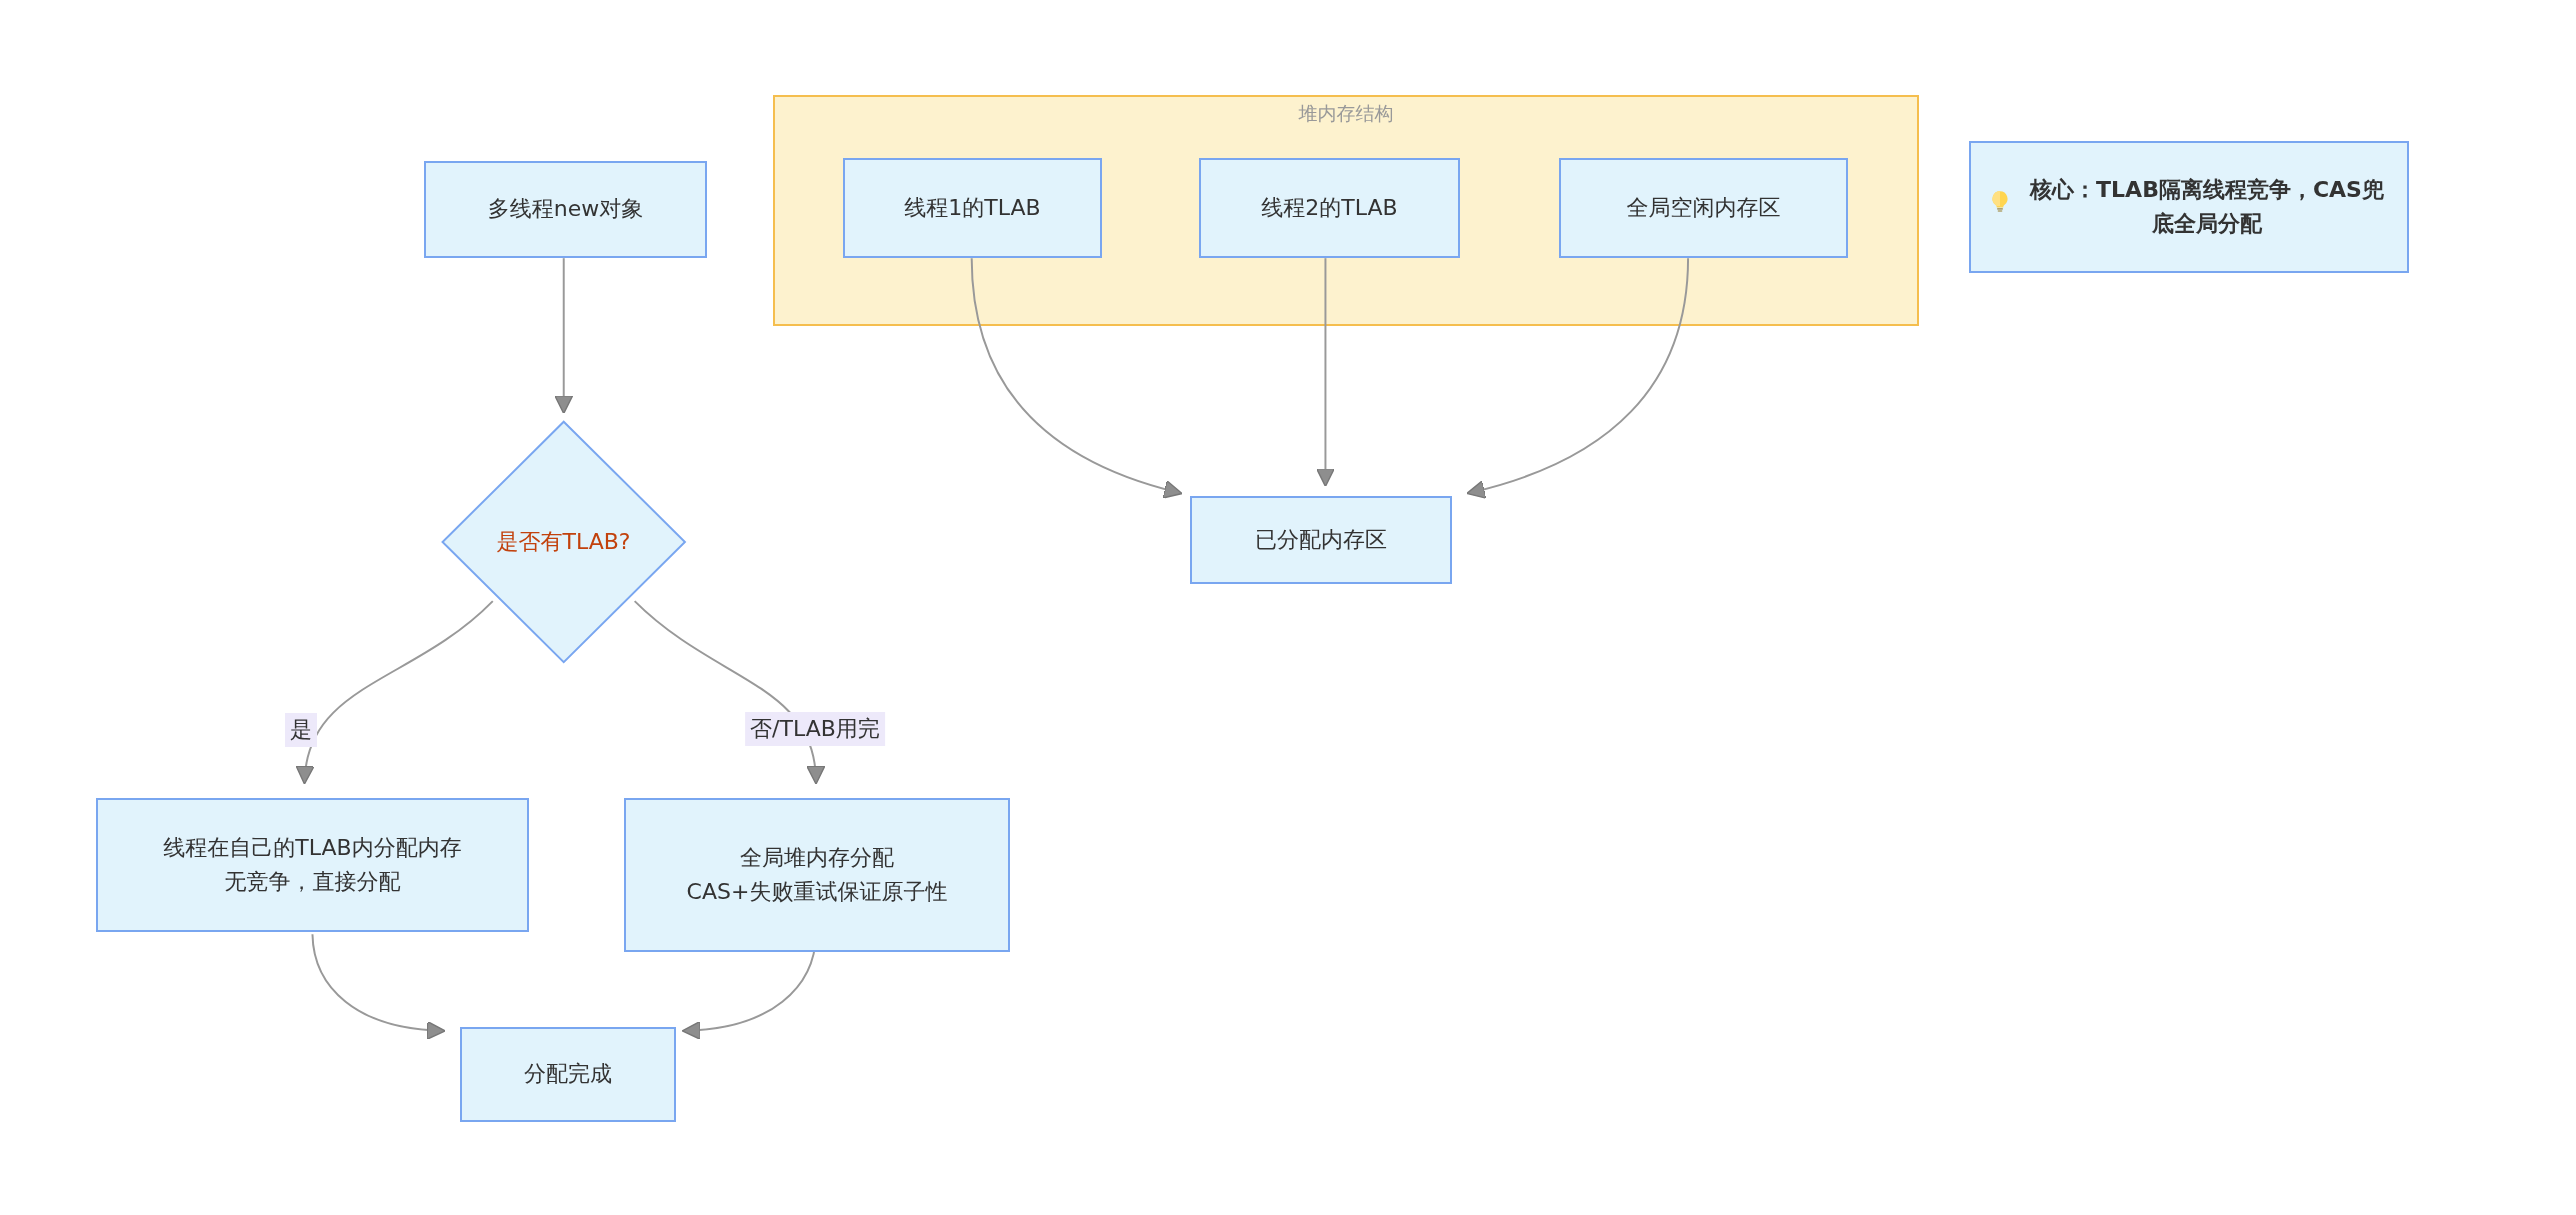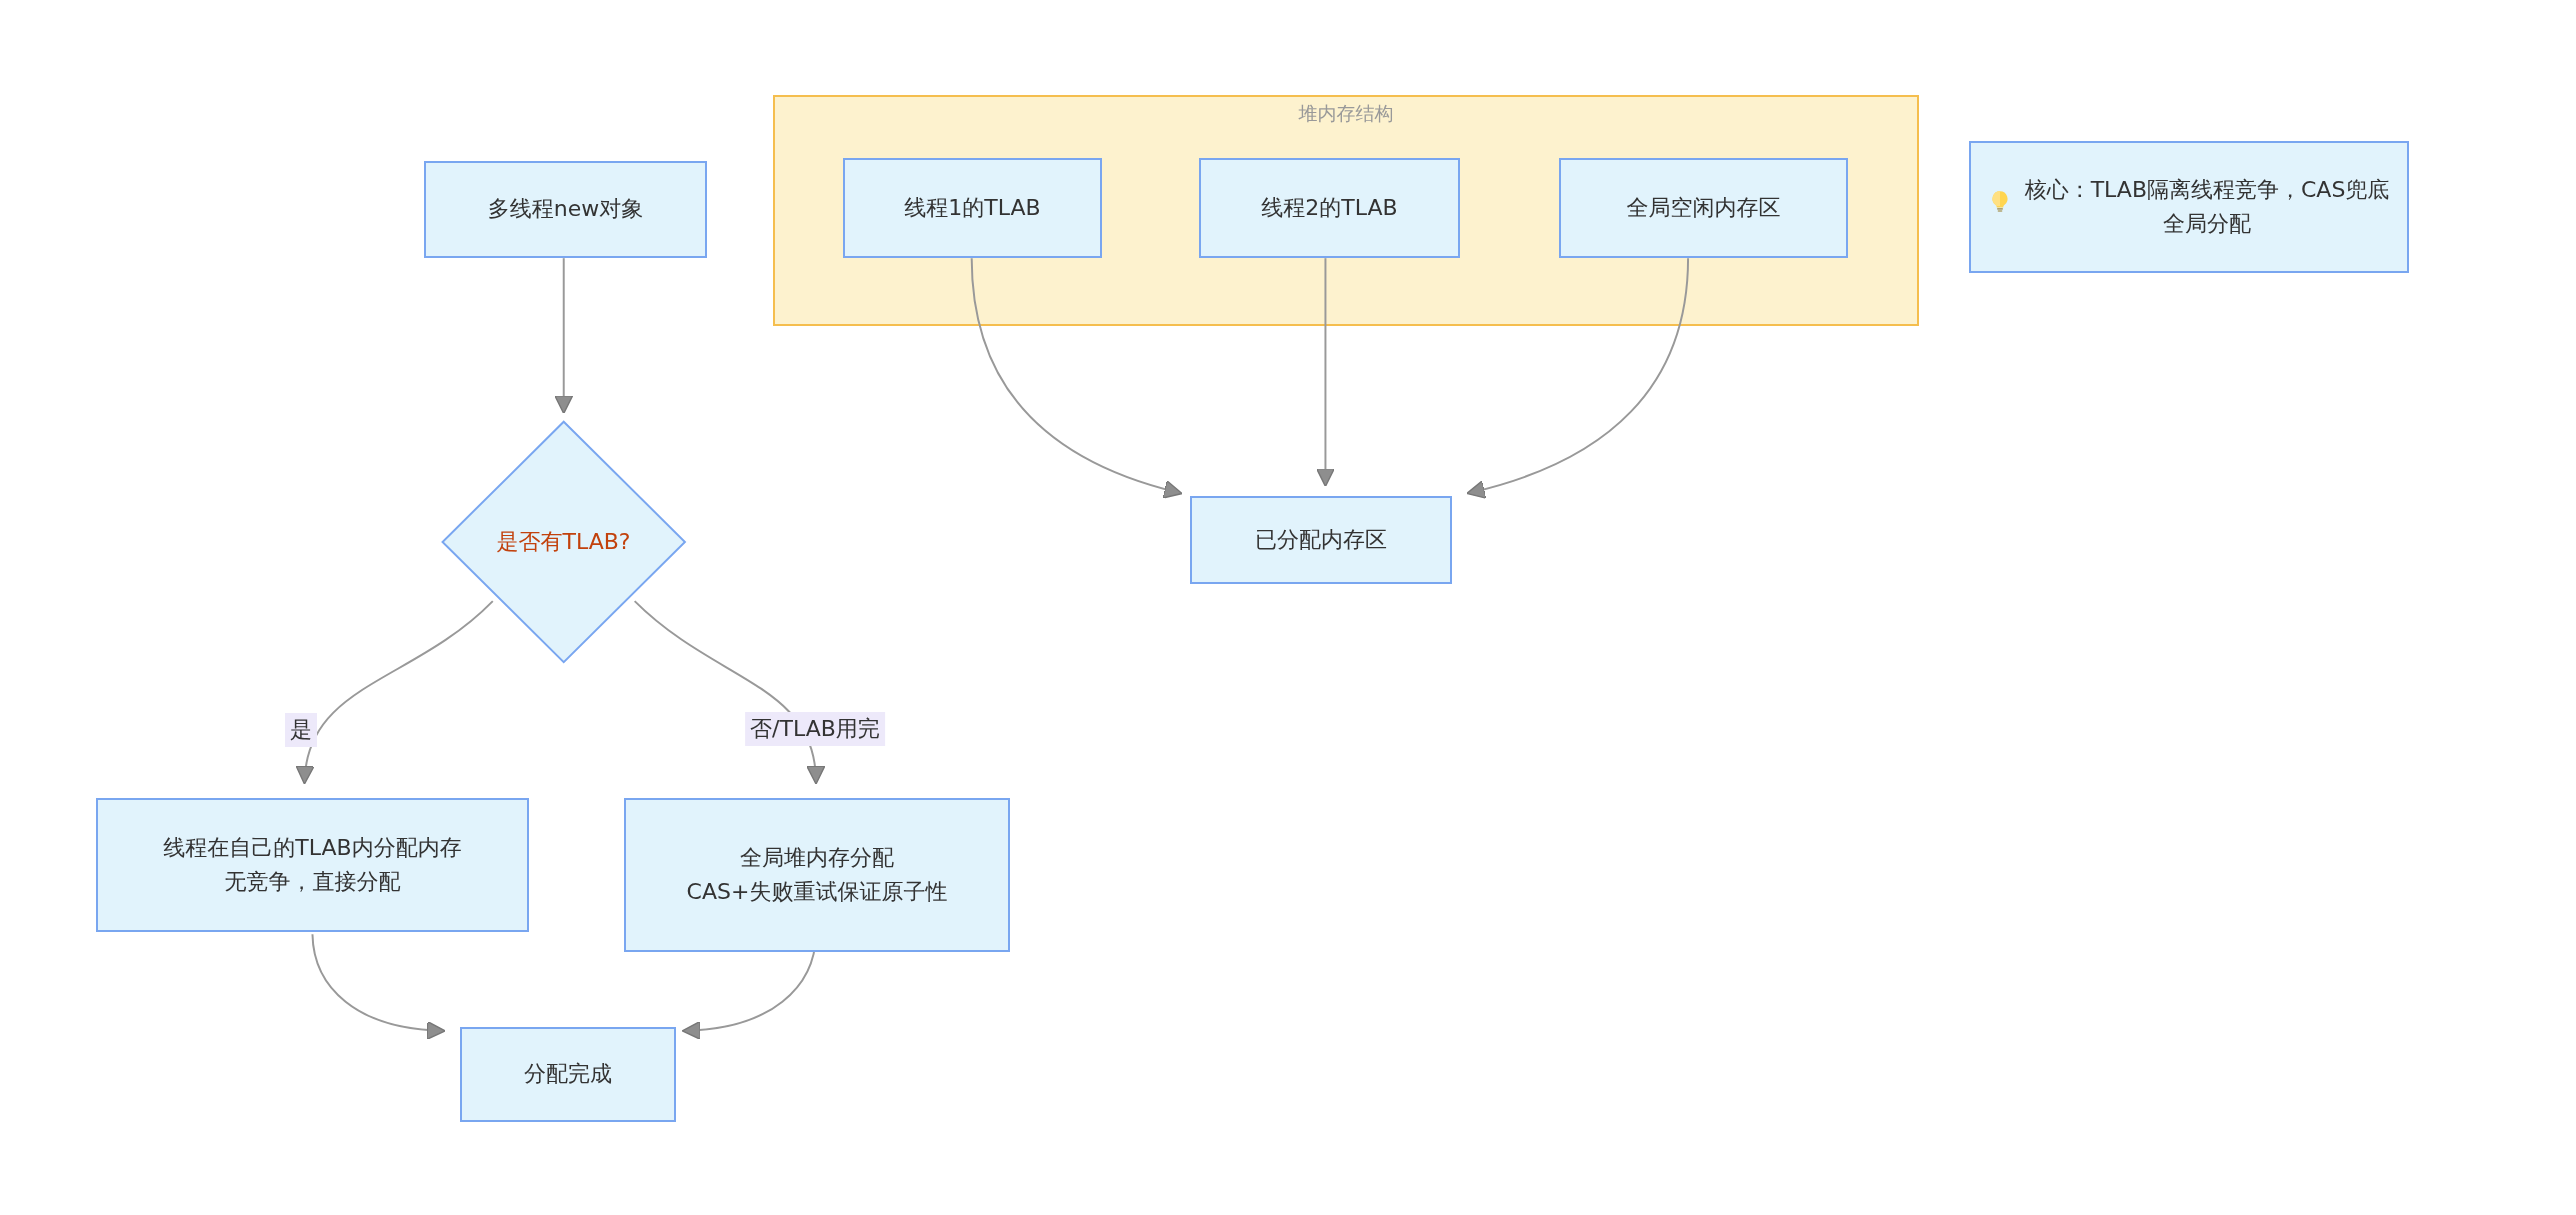--- a/index.html
+++ b/index.html
@@ -46,20 +46,21 @@
     padding:2px 5px;
     white-space:nowrap;
   }
   svg.edges{position:absolute;left:0;top:0;pointer-events:none;}
   svg.edges path.edge{fill:none;stroke:#999999;stroke-width:2;}
   svg.edges polygon.diamond{fill:#e1f3fc;stroke:#79a6f0;stroke-width:2;}
   .note-box{
     flex-direction:row;
     gap:10px;
     padding:10px 16px;
+    font-weight:bold;
   }
   .note-box .note-text{flex:1;}
   .bulb{flex:0 0 auto;}
 </style>
 </head>
 <body>
 
 <div id="canvas">
 
   <div class="container-box" style="left:773px;top:95px;width:1146px;height:231px;"></div>

